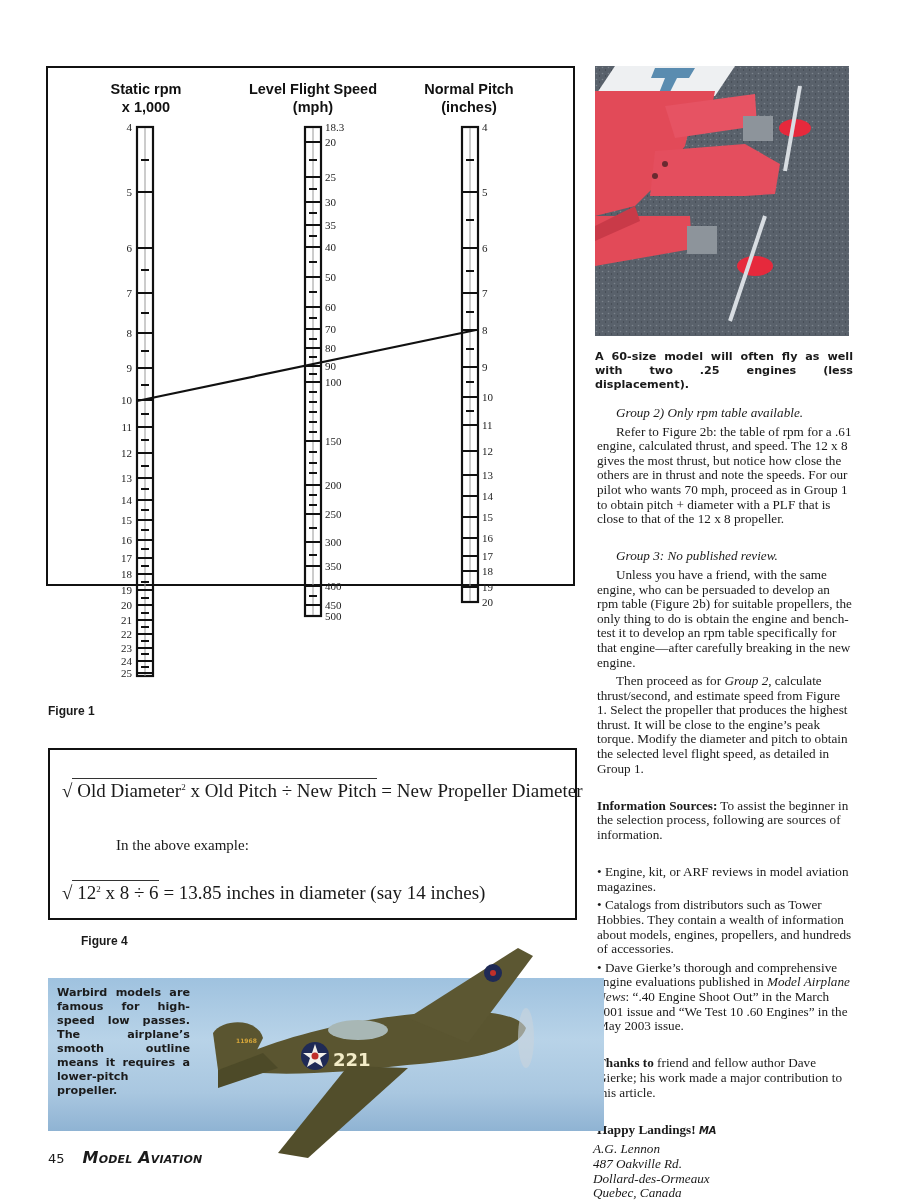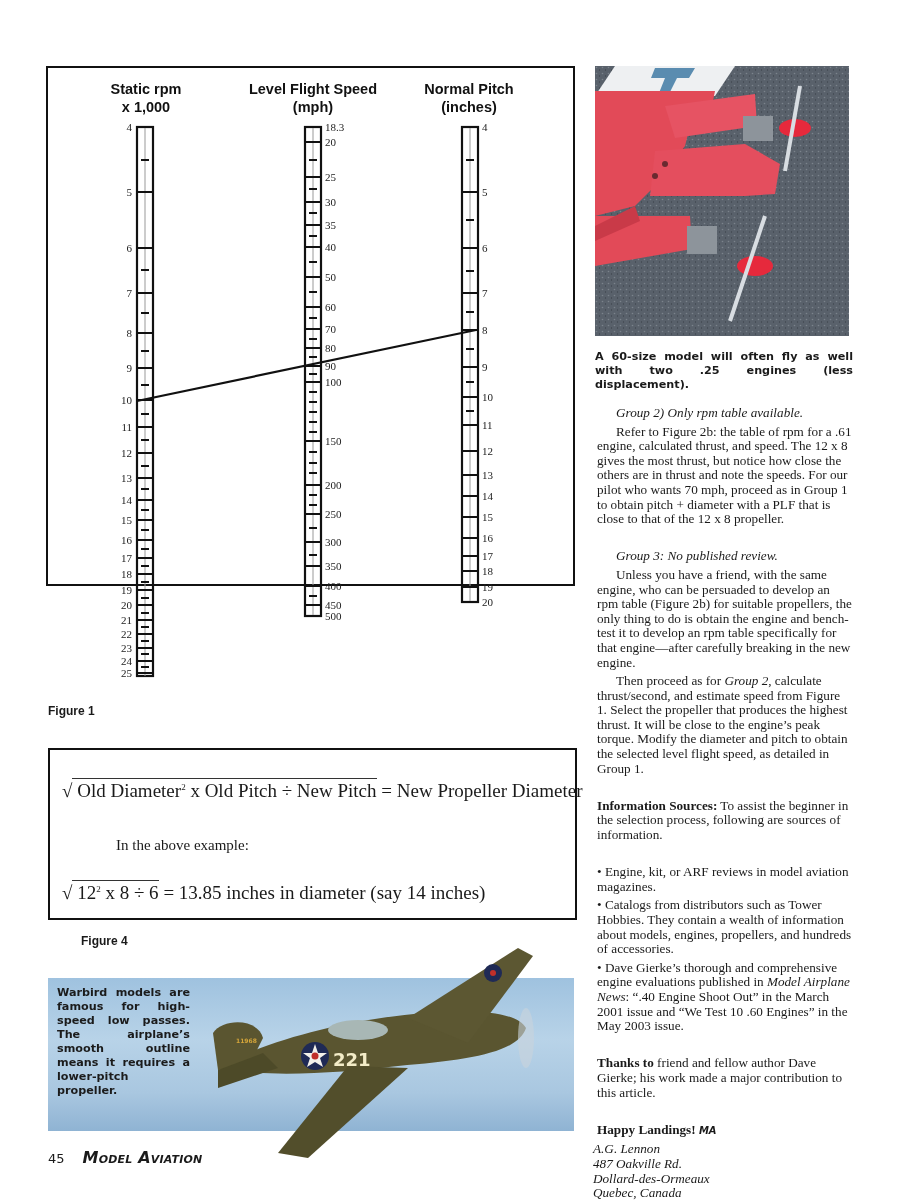--- a/index.html
+++ b/index.html
@@ -12,21 +12,21 @@
   .eq{position:absolute;font-size:19px;white-space:nowrap;}
   .eq .over{border-top:1px solid #333;padding-top:1px;}
   .eq sup{font-size:9px;}
   .photo-top{left:595px;top:66px;width:254px;height:270px;overflow:hidden;background:#5a6068;}
   .photo-cap{left:595px;top:350px;width:258px;font-family:"DejaVu Sans",sans-serif;font-weight:bold;font-size:11.2px;line-height:14px;text-align:justify;}
   .col{left:593px;top:402px;width:263px;font-size:13.2px;line-height:14.6px;}
   .col p{margin:4px;}
   .col .ind{text-indent:19px;}
   .col .gap{height:14.6px;}
   .sig{font-style:italic;}
-  .banner{left:48px;top:978px;width:526px;height:153px;background:linear-gradient(180deg,#9fc2df 0%,#b8d3e8 40%,#a9c7e0 75%,#8fb3d3 100%);overflow:visible;}
+  .banner{left:48px;top:978px;width:526px;height:153px;background:linear-gradient(180deg,#9fc2df 0%,#b8d3e8 40%,#a9c7e0 75%,#8fb3d3 100%);overflow:visible;padding-left:30px;}
   .banner-cap{left:57px;top:986px;width:133px;font-family:"DejaVu Sans",sans-serif;font-weight:bold;font-size:11.2px;line-height:14px;text-align:justify;color:#1b1b1b;}
   .folio{left:48px;top:1148px;font-family:"DejaVu Sans",sans-serif;font-size:13px;}
   .folio .mag{font-weight:bold;font-style:italic;font-size:16px;letter-spacing:0.2px;margin-left:18px;font-variant:small-caps;}
 </style>
 </head>
 <body>
 
 <div class="abs fig1">
   <svg width="529" height="622" viewBox="0 0 529 622">
     <g font-family="Liberation Sans, sans-serif" font-weight="bold" font-size="14.5" text-anchor="middle" fill="#111">

